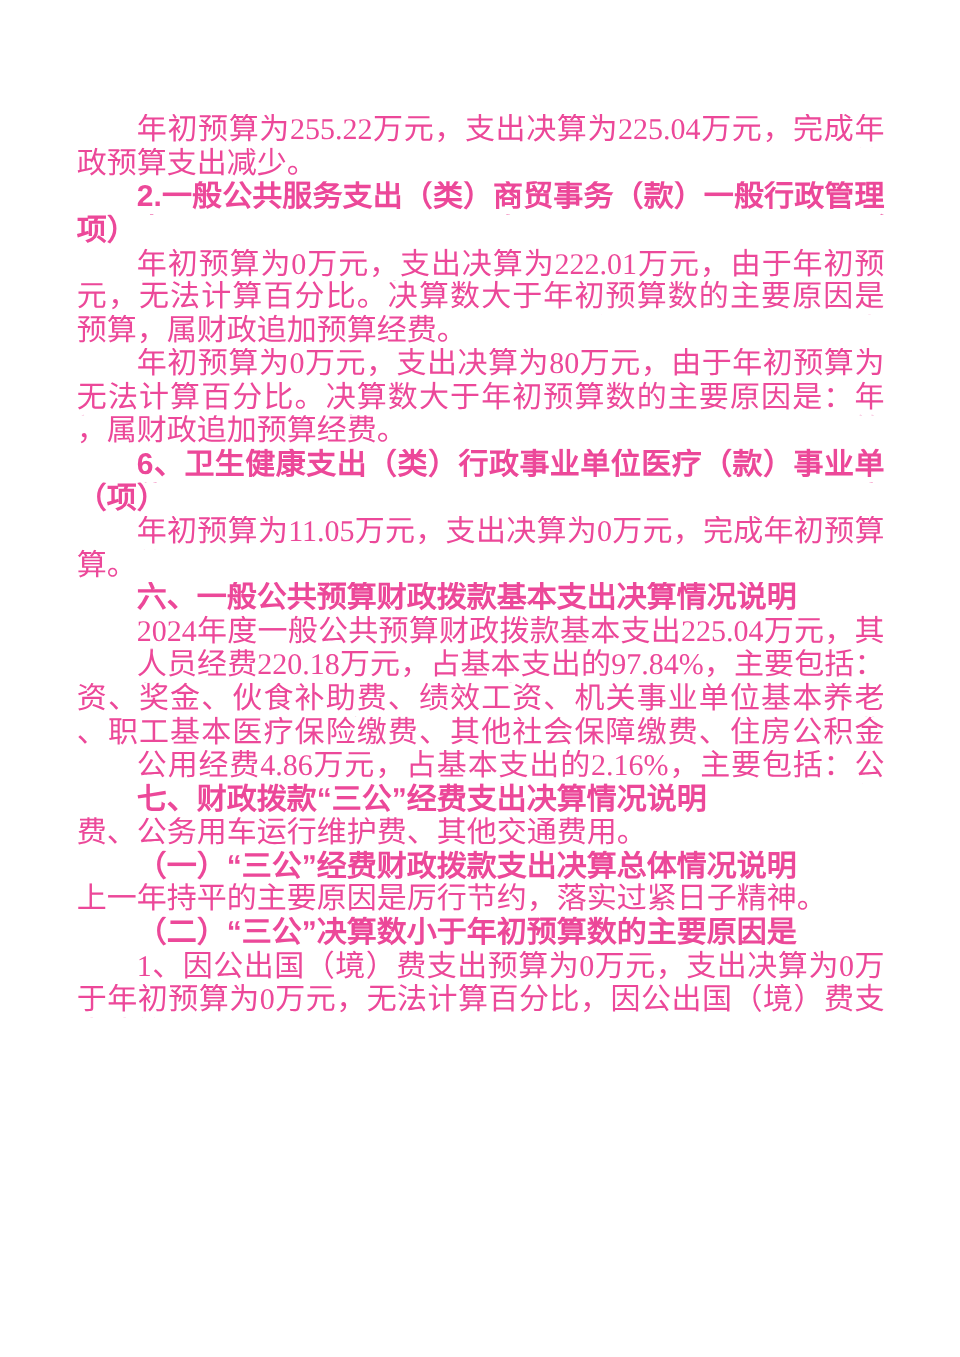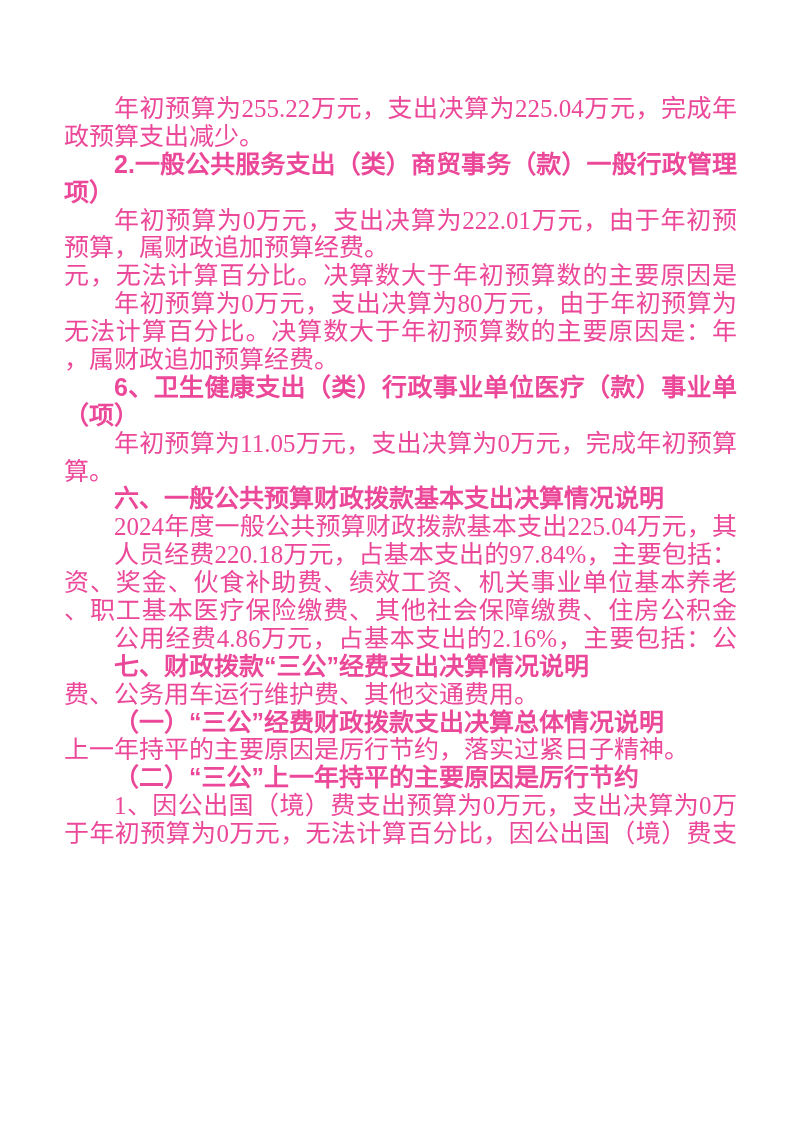--- a/index.html
+++ b/index.html
@@ -46,36 +46,36 @@
 </head>
 <body>
 
 <div class="page">
   <main class="content" id="doc-content">
       <div class="line first fill">年初预算为255.22万元，支出决算为225.04万元，完成年初预算</div>
       <div class="line">政预算支出减少。</div>
       <div class="line h first fill">2.一般公共服务支出（类）商贸事务（款）一般行政管理事务（</div>
       <div class="line h">项）</div>
       <div class="line first fill">年初预算为0万元，支出决算为222.01万元，由于年初预算为0万</div>
+      <div class="line fill">元，无法计算百分比。决算数大于年初预算数的主要原因是：年初未</div>
       <div class="line">预算，属财政追加预算经费。</div>
-      <div class="line fill">元，无法计算百分比。决算数大于年初预算数的主要原因是：年初未</div>
       <div class="line first fill">年初预算为0万元，支出决算为80万元，由于年初预算为0万元，</div>
       <div class="line fill">无法计算百分比。决算数大于年初预算数的主要原因是：年初未预算</div>
       <div class="line">，属财政追加预算经费。</div>
       <div class="line h first fill">6、卫生健康支出（类）行政事业单位医疗（款）事业单位医疗</div>
       <div class="line h">（项）</div>
       <div class="line first fill">年初预算为11.05万元，支出决算为0万元，完成年初预算的0%。</div>
       <div class="line">算。</div>
       <div class="line h first">六、一般公共预算财政拨款基本支出决算情况说明</div>
       <div class="line first">2024年度一般公共预算财政拨款基本支出225.04万元，其中：</div>
       <div class="line first fill">人员经费220.18万元，占基本支出的97.84%，主要包括：基本工</div>
       <div class="line fill">资、奖金、伙食补助费、绩效工资、机关事业单位基本养老保险缴费</div>
       <div class="line">、职工基本医疗保险缴费、其他社会保障缴费、住房公积金。</div>
       <div class="line first fill">公用经费4.86万元，占基本支出的2.16%，主要包括：公务接待</div>
       <div class="line h first">七、财政拨款“三公”经费支出决算情况说明</div>
       <div class="line">费、公务用车运行维护费、其他交通费用。</div>
       <div class="line h first">（一）“三公”经费财政拨款支出决算总体情况说明</div>
       <div class="line">上一年持平的主要原因是厉行节约，落实过紧日子精神。</div>
-      <div class="line h first">（二）“三公”上一年持平的主要原因是厉行节约</div>
+      <div class="line h first">（二）“三公”决算数小于年初预算数的主要原因是</div>
       <div class="line first fill">1、因公出国（境）费支出预算为0万元，支出决算为0万元，由</div>
       <div class="line">于年初预算为0万元，无法计算百分比，因公出国（境）费支出决算</div>
     </main>
 </div>
 
 </body></html>

